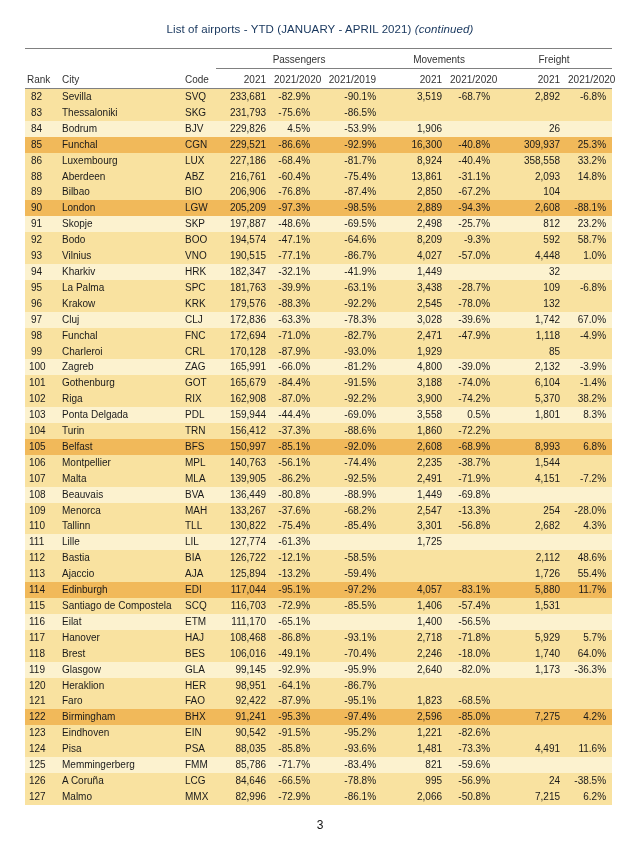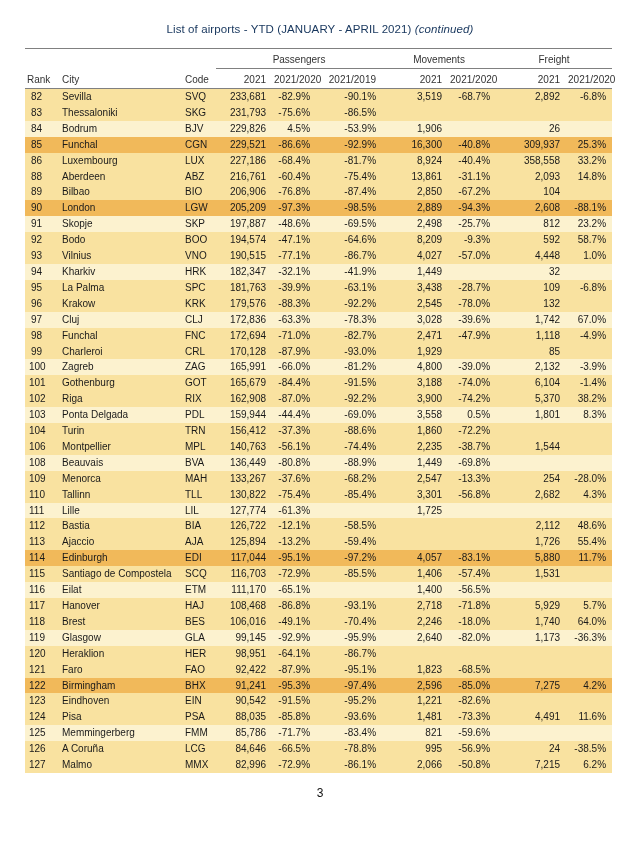--- a/index.html
+++ b/index.html
@@ -372,31 +372,55 @@
           <td class="c-city">Turin</td>
           <td class="c-code">TRN</td>
           <td class="c-num">156,412</td>
           <td class="c-pct">-37.3%</td>
           <td class="c-pct">-88.6%</td>
           <td class="c-num">1,860</td>
           <td class="c-pct">-72.2%</td>
           <td class="c-num"></td>
           <td class="c-pct"></td>
         </tr>
+        <tr class="row-highlight">
+          <td class="c-rank">105</td>
+          <td class="c-city">Belfast</td>
+          <td class="c-code">BFS</td>
+          <td class="c-num">150,997</td>
+          <td class="c-pct">-85.1%</td>
+          <td class="c-pct">-92.0%</td>
+          <td class="c-num">2,608</td>
+          <td class="c-pct">-68.9%</td>
+          <td class="c-num">8,993</td>
+          <td class="c-pct">6.8%</td>
+        </tr>
         <tr class="row-dark">
           <td class="c-rank">106</td>
           <td class="c-city">Montpellier</td>
           <td class="c-code">MPL</td>
           <td class="c-num">140,763</td>
           <td class="c-pct">-56.1%</td>
           <td class="c-pct">-74.4%</td>
           <td class="c-num">2,235</td>
           <td class="c-pct">-38.7%</td>
           <td class="c-num">1,544</td>
           <td class="c-pct"></td>
+        </tr>
+        <tr class="row-dark">
+          <td class="c-rank">107</td>
+          <td class="c-city">Malta</td>
+          <td class="c-code">MLA</td>
+          <td class="c-num">139,905</td>
+          <td class="c-pct">-86.2%</td>
+          <td class="c-pct">-92.5%</td>
+          <td class="c-num">2,491</td>
+          <td class="c-pct">-71.9%</td>
+          <td class="c-num">4,151</td>
+          <td class="c-pct">-7.2%</td>
         </tr>
         <tr class="row-light">
           <td class="c-rank">108</td>
           <td class="c-city">Beauvais</td>
           <td class="c-code">BVA</td>
           <td class="c-num">136,449</td>
           <td class="c-pct">-80.8%</td>
           <td class="c-pct">-88.9%</td>
           <td class="c-num">1,449</td>
           <td class="c-pct">-69.8%</td>

